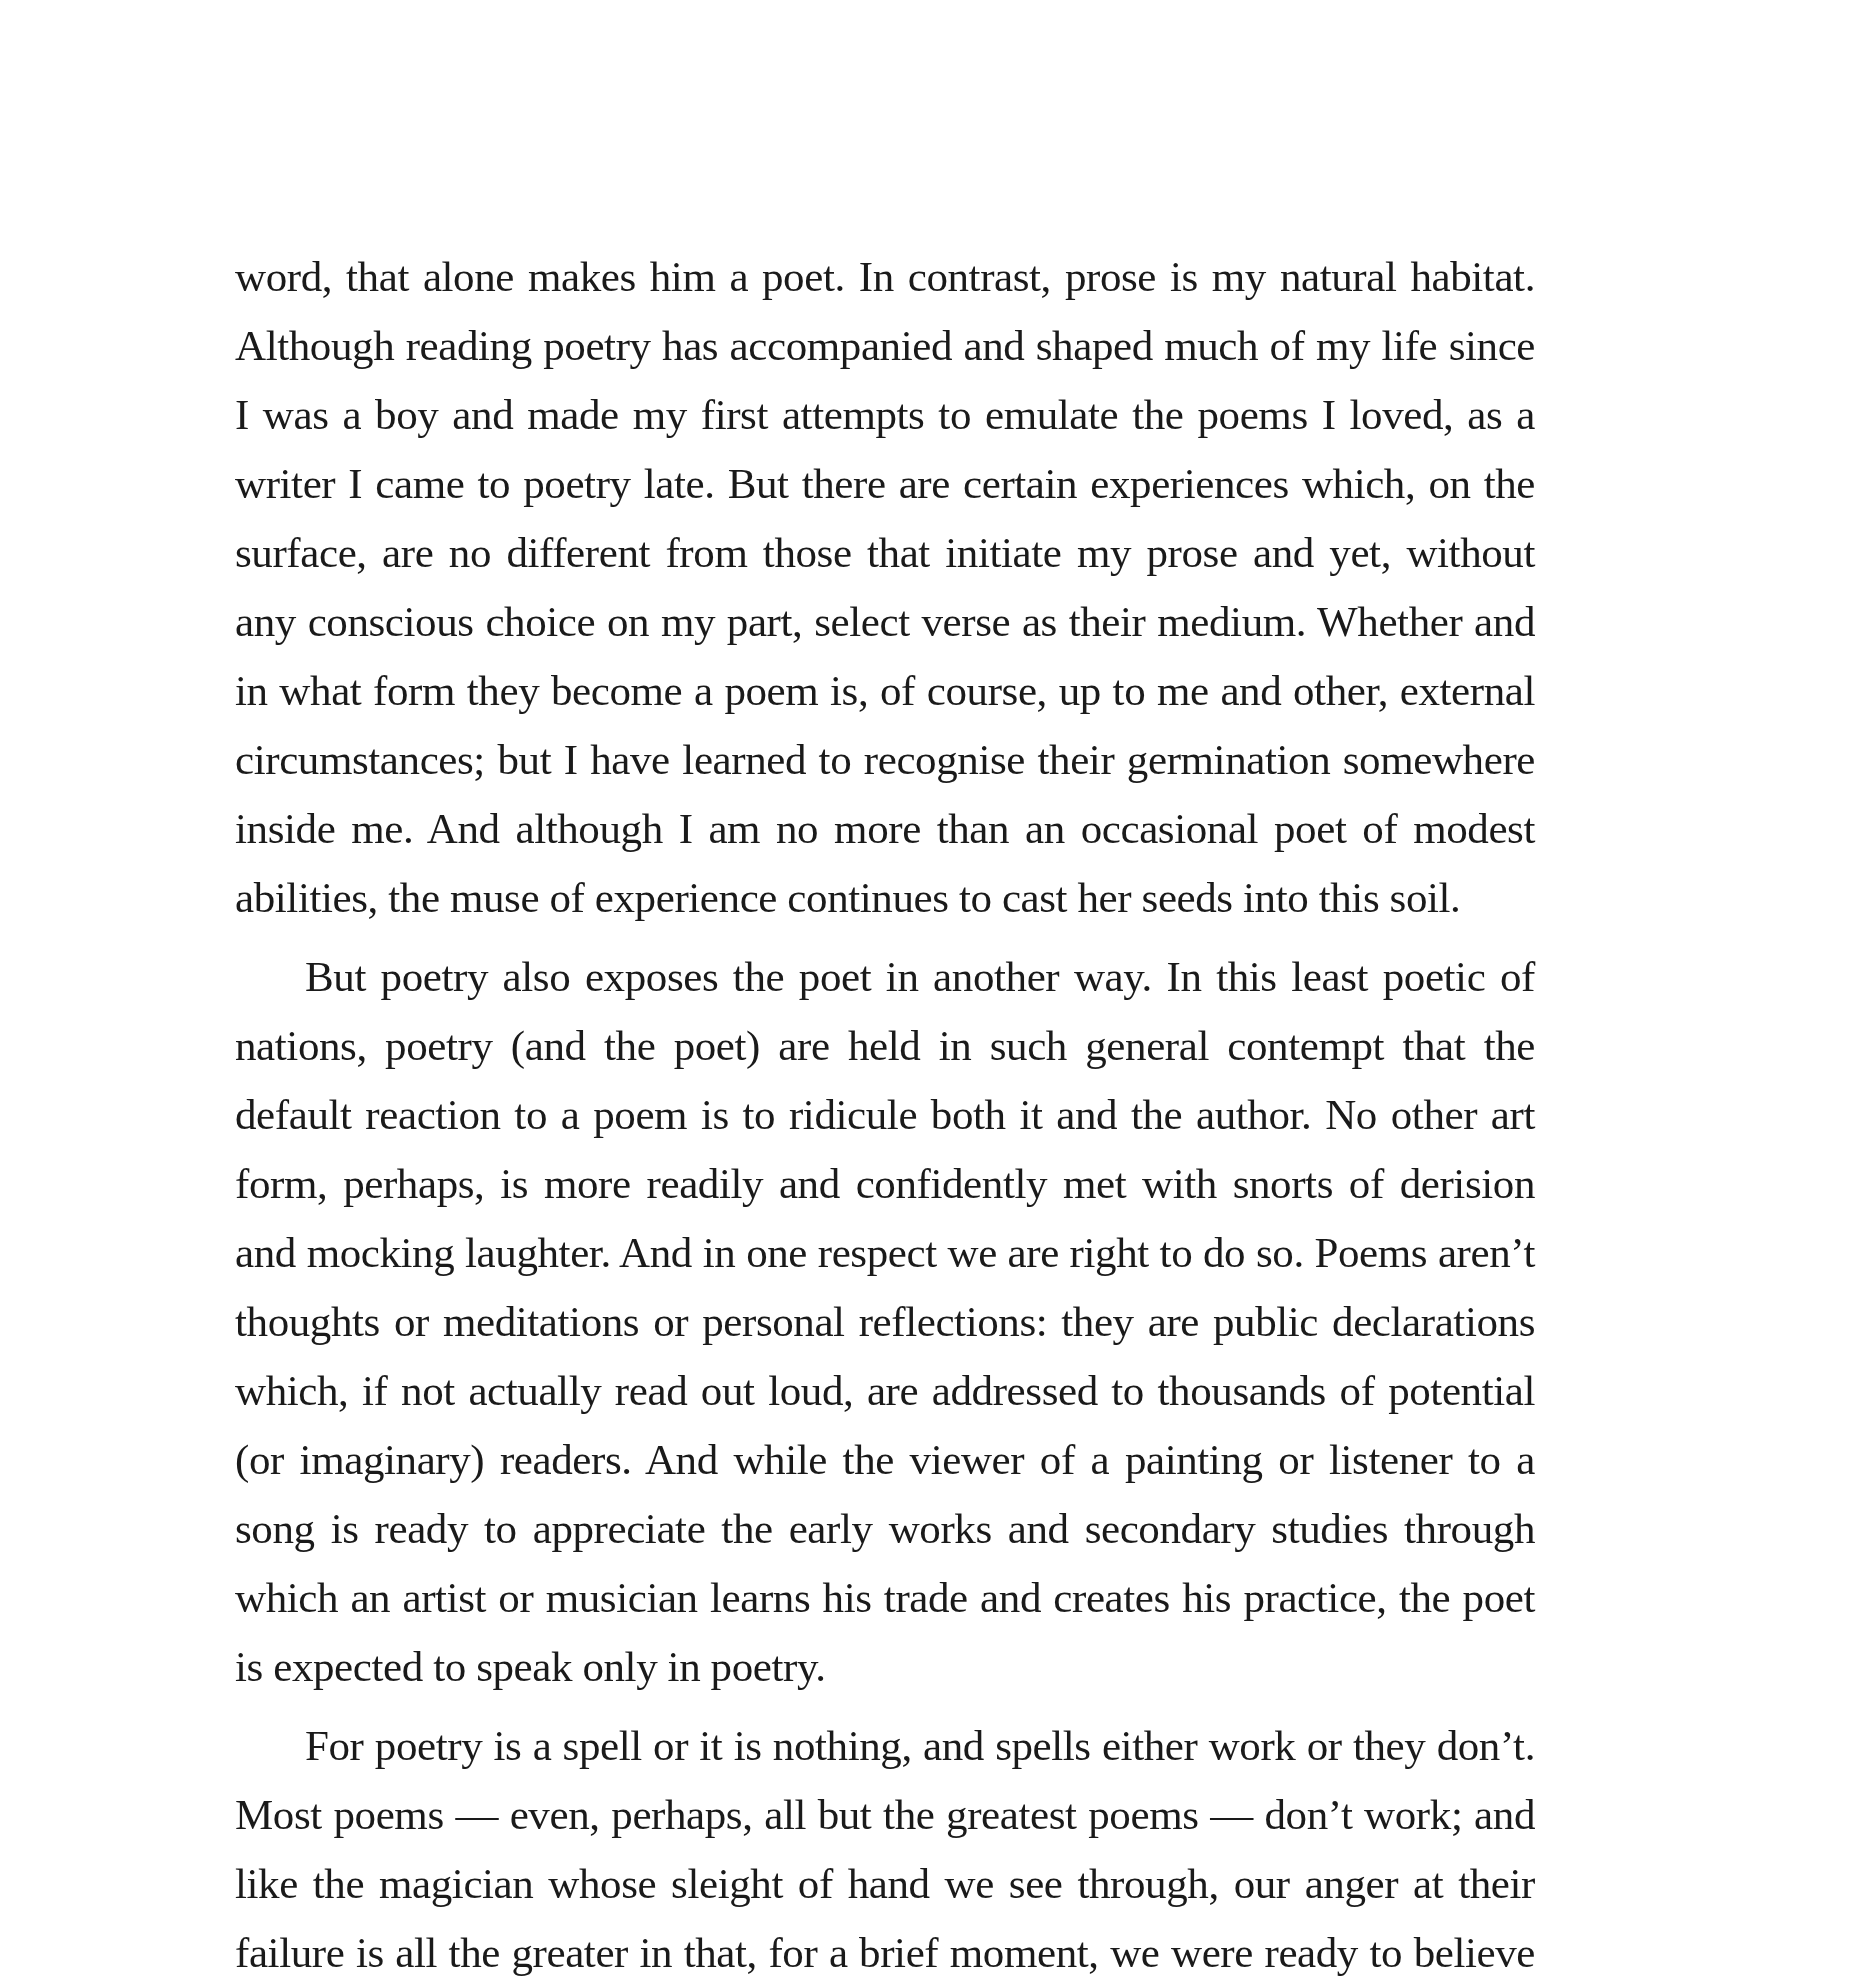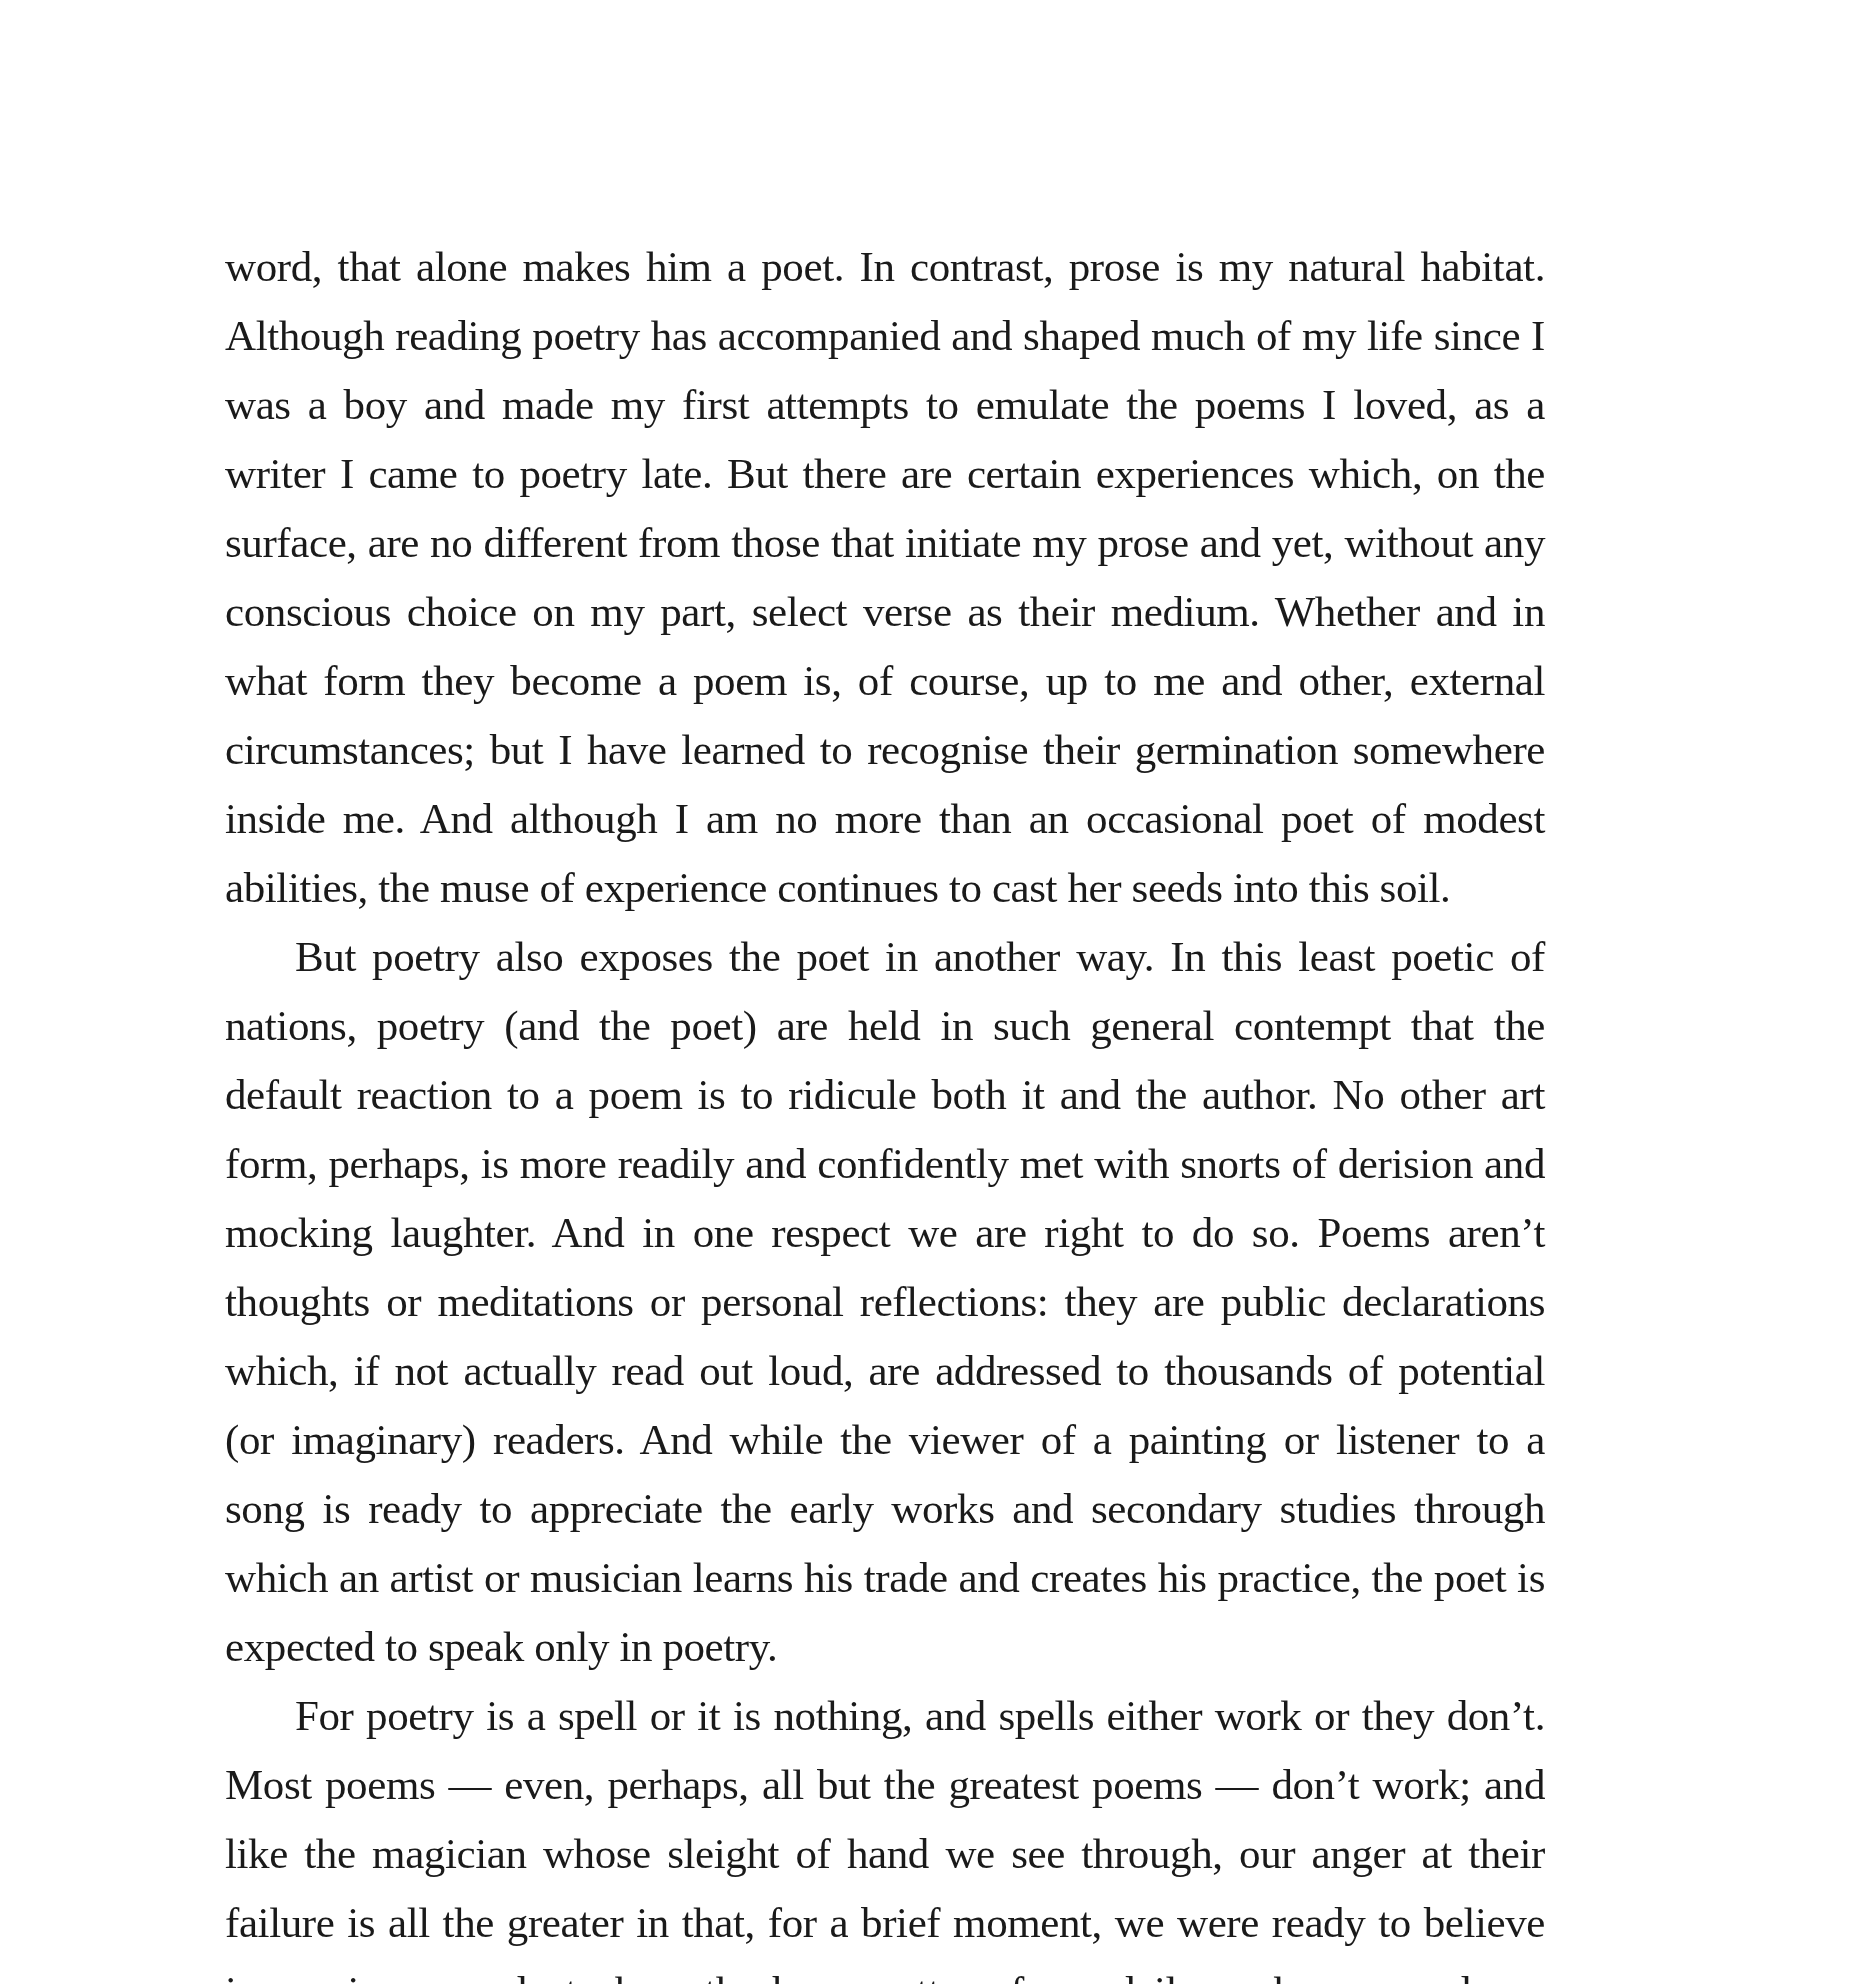--- a/index.html
+++ b/index.html
@@ -26,21 +26,21 @@
     position: absolute;
     left: 225px;
     top: 232px;
     width: 1320px;
     font-size: 43px;
     line-height: 69px;
     text-align: justify;
     letter-spacing: -0.4px;
   }
   .para {
-    margin: 0;
+    margin: 10px;
     padding: 0;
   }
   .para.indent {
     text-indent: 70px;
   }
 </style>
 </head>
 <body>
 
 <div class="page">

